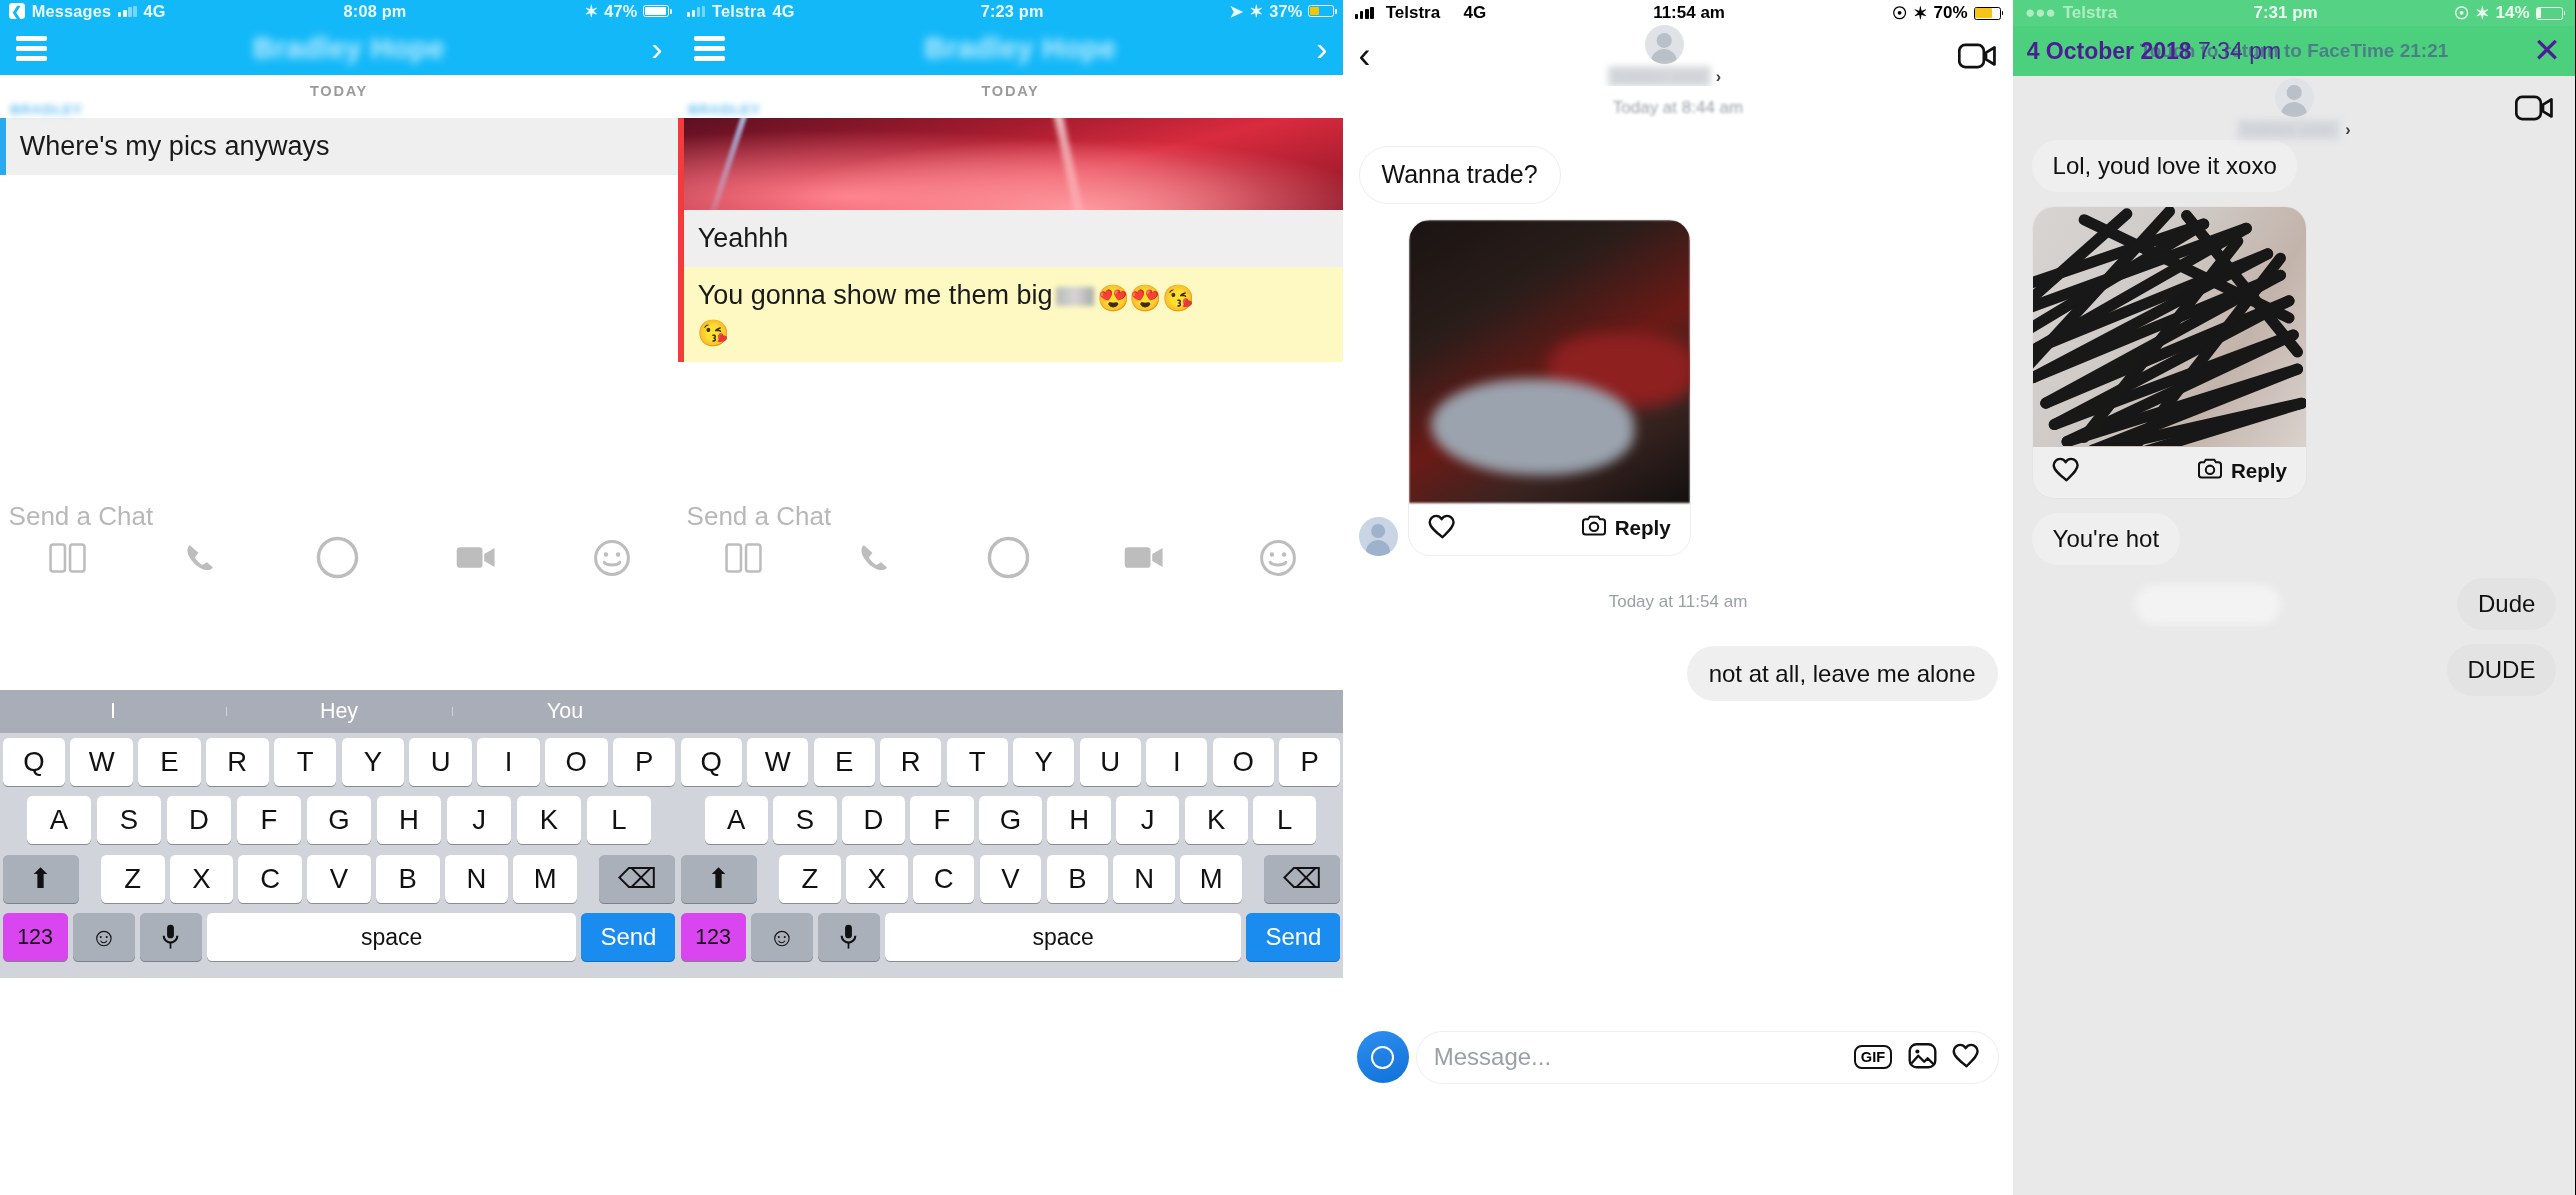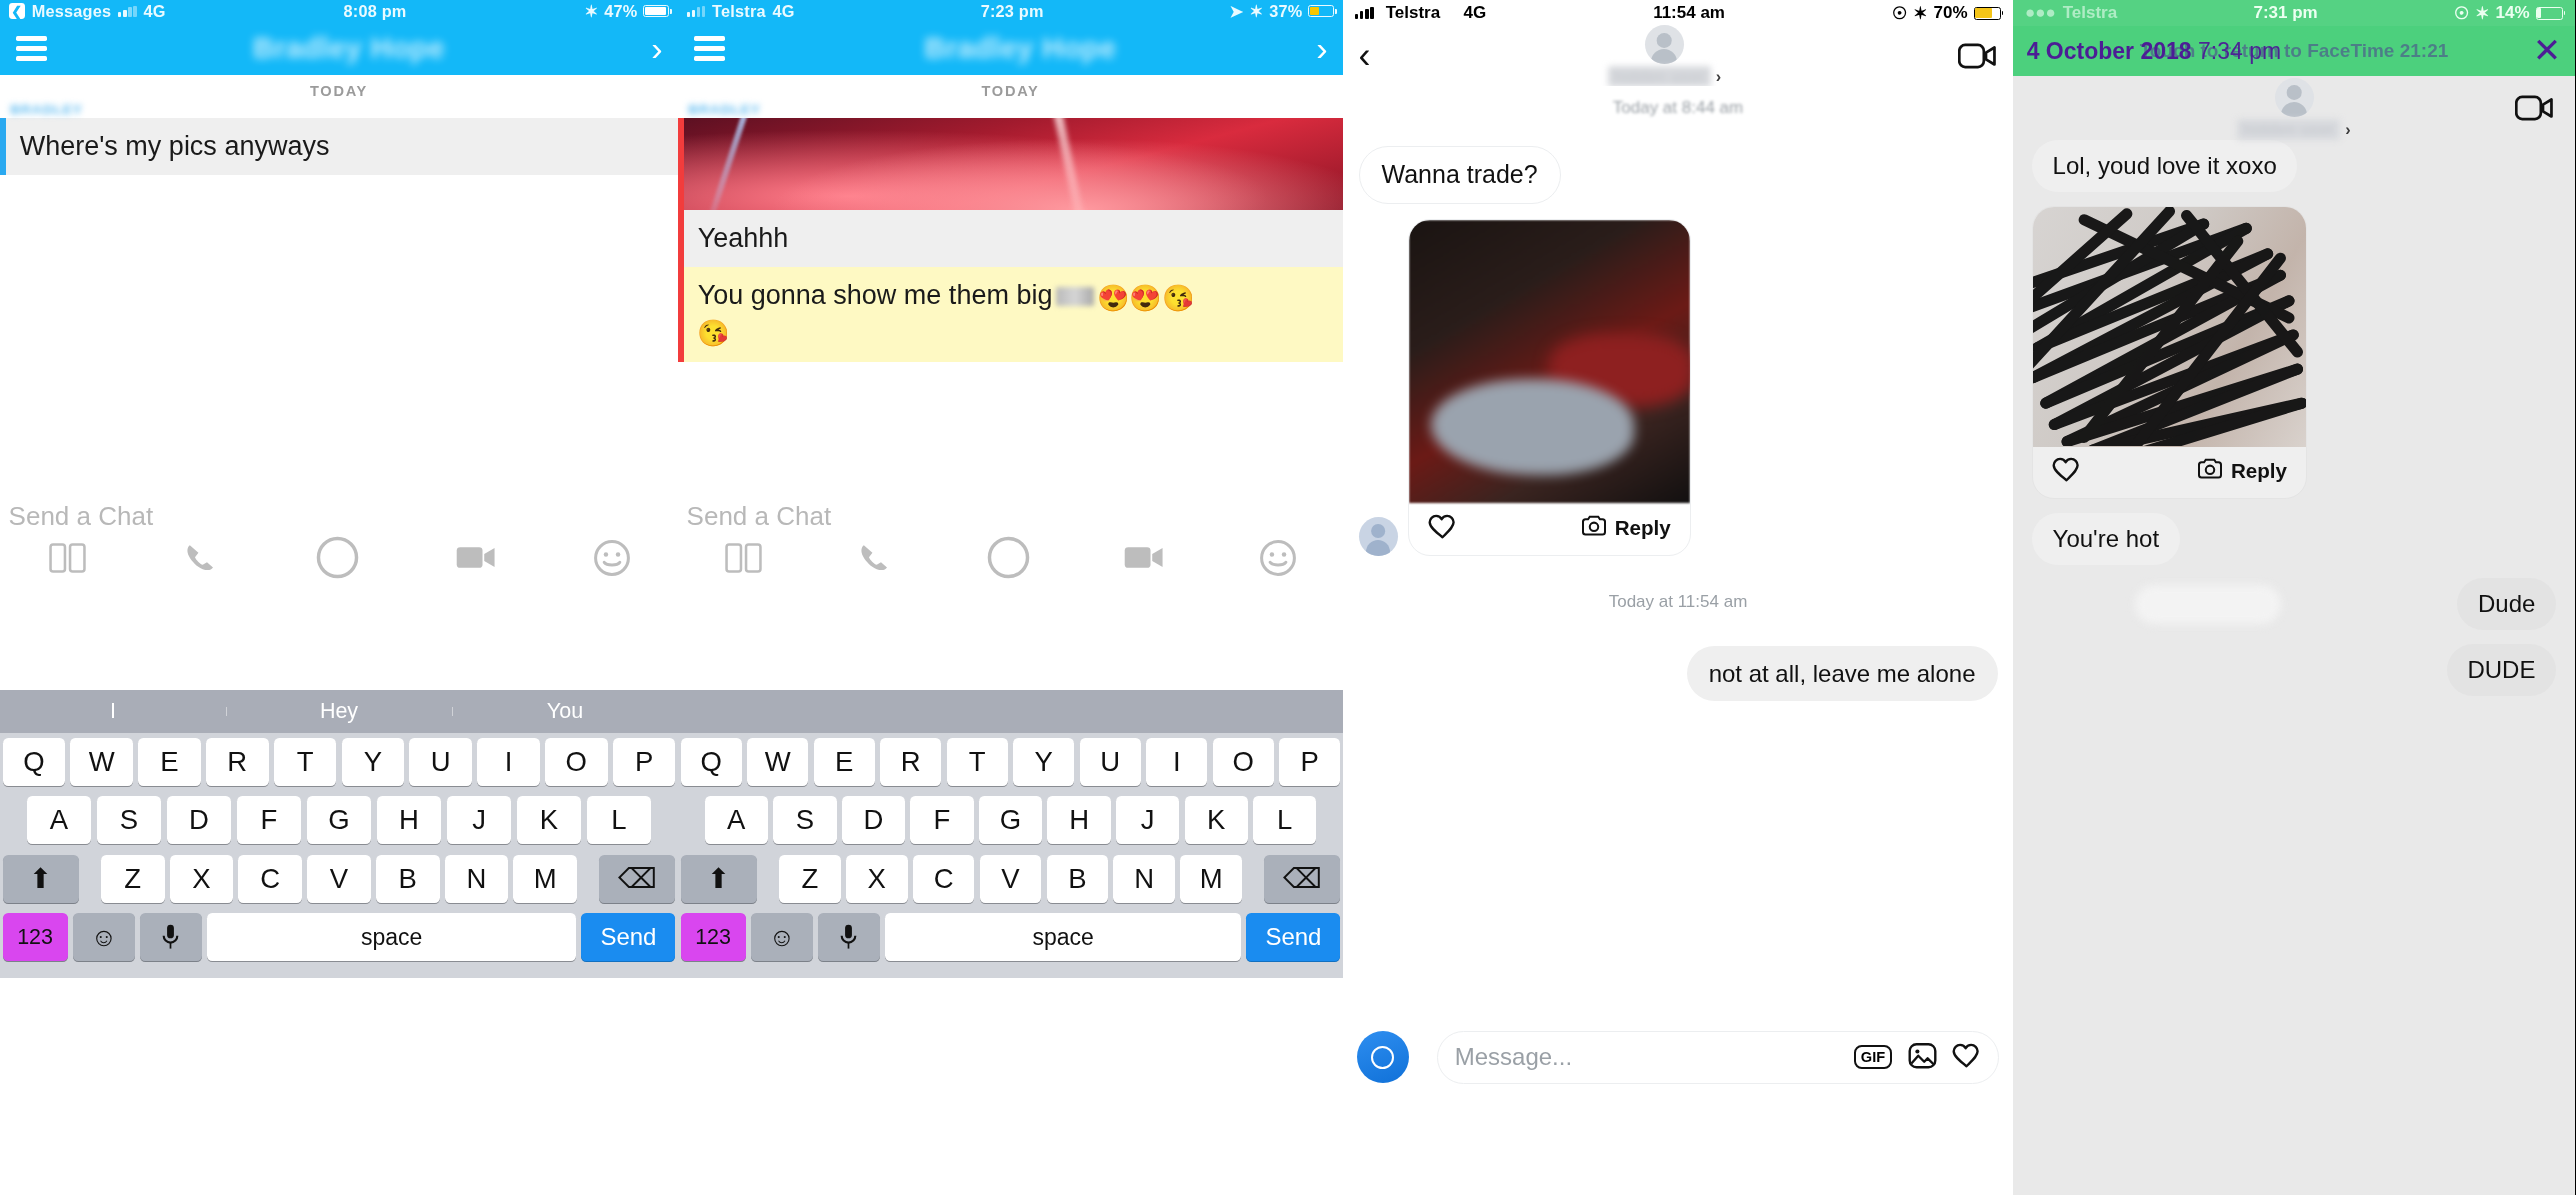--- a/index.html
+++ b/index.html
@@ -227,21 +227,21 @@
   .reply-btn { display: flex; align-items: center; gap: 7.7px; font-size: 20.6px; font-weight: 700; color: #111; }
   .small-avatar {
     width: 39px; height: 39px; border-radius: 50%; background: #c9d4e4;
     margin-right: 10.3px; flex: 0 0 39px; position: relative; overflow:hidden;
   }
   .small-avatar::before{content:"";position:absolute;left:50%;top:7.7px;transform:translateX(-50%);width:13.7px;height:13.7px;border-radius:50%;background:#9fb2cc;}
   .small-avatar::after{content:"";position:absolute;left:50%;top:23px;transform:translateX(-50%);width:24px;height:17px;border-radius:12px 12px 0 0;background:#9fb2cc;}
 
   .ig-input-bar {
     position: absolute; left: 0; right: 0; bottom: 0;
-    display: flex; align-items: center; gap: 28px; padding: 12px 13.7px 15.5px;
+    display: flex; align-items: center; gap: 7px; padding: 12px 13.7px 15.5px;
     background: #fff;
   }
   .cam-circle {
     width: 52px; height: 52px; border-radius: 50%;
     background: linear-gradient(160deg,#2e8ef0,#1071d8); flex: 0 0 52px;
     display:flex; align-items:center; justify-content:center; position:relative;
   }
   .cam-circle::after {
     content:""; width: 19px; height: 19px; border-radius: 50%;
     border: 2.6px solid #fff;

